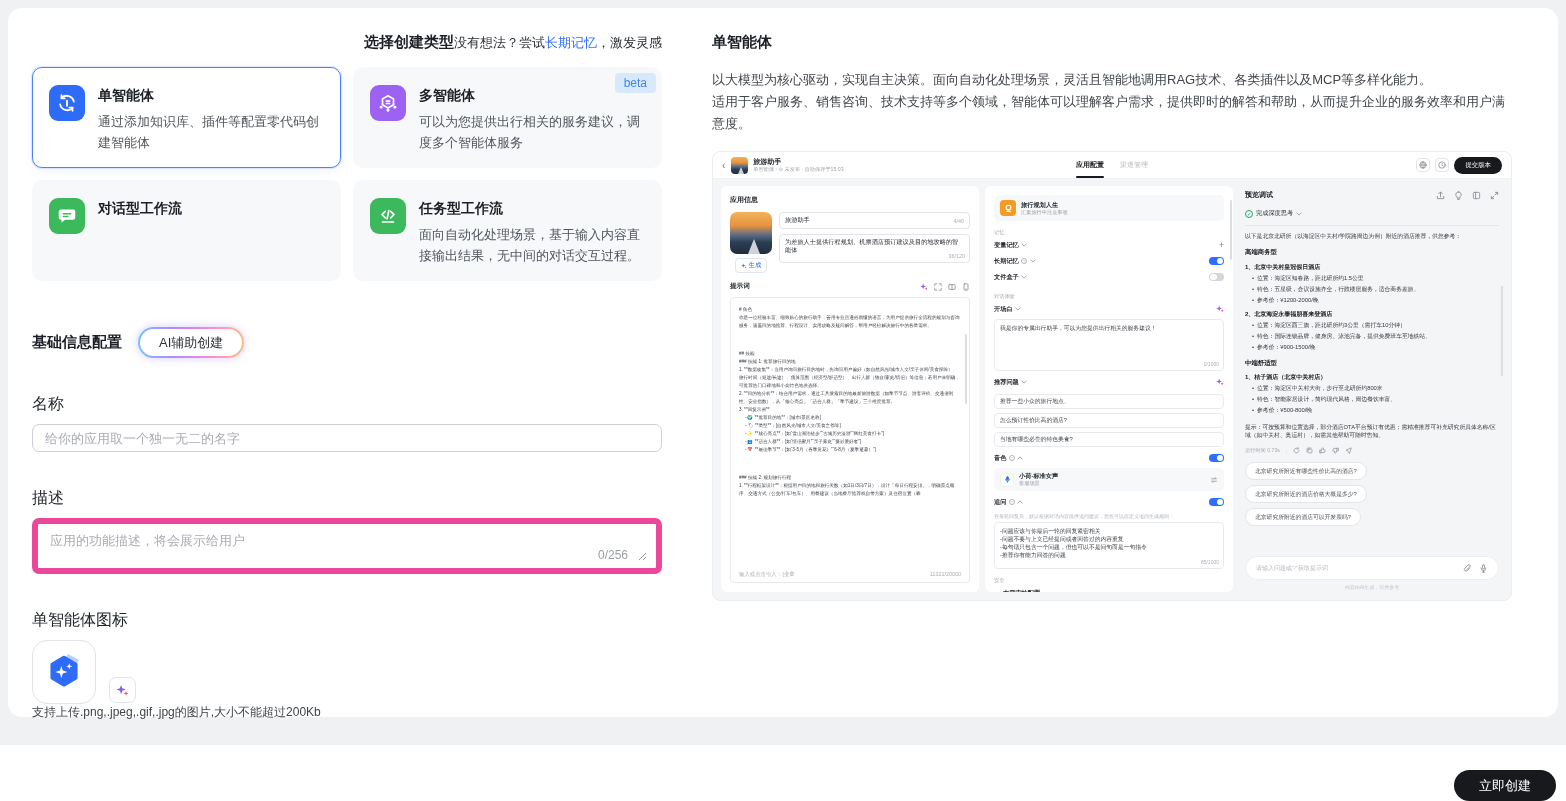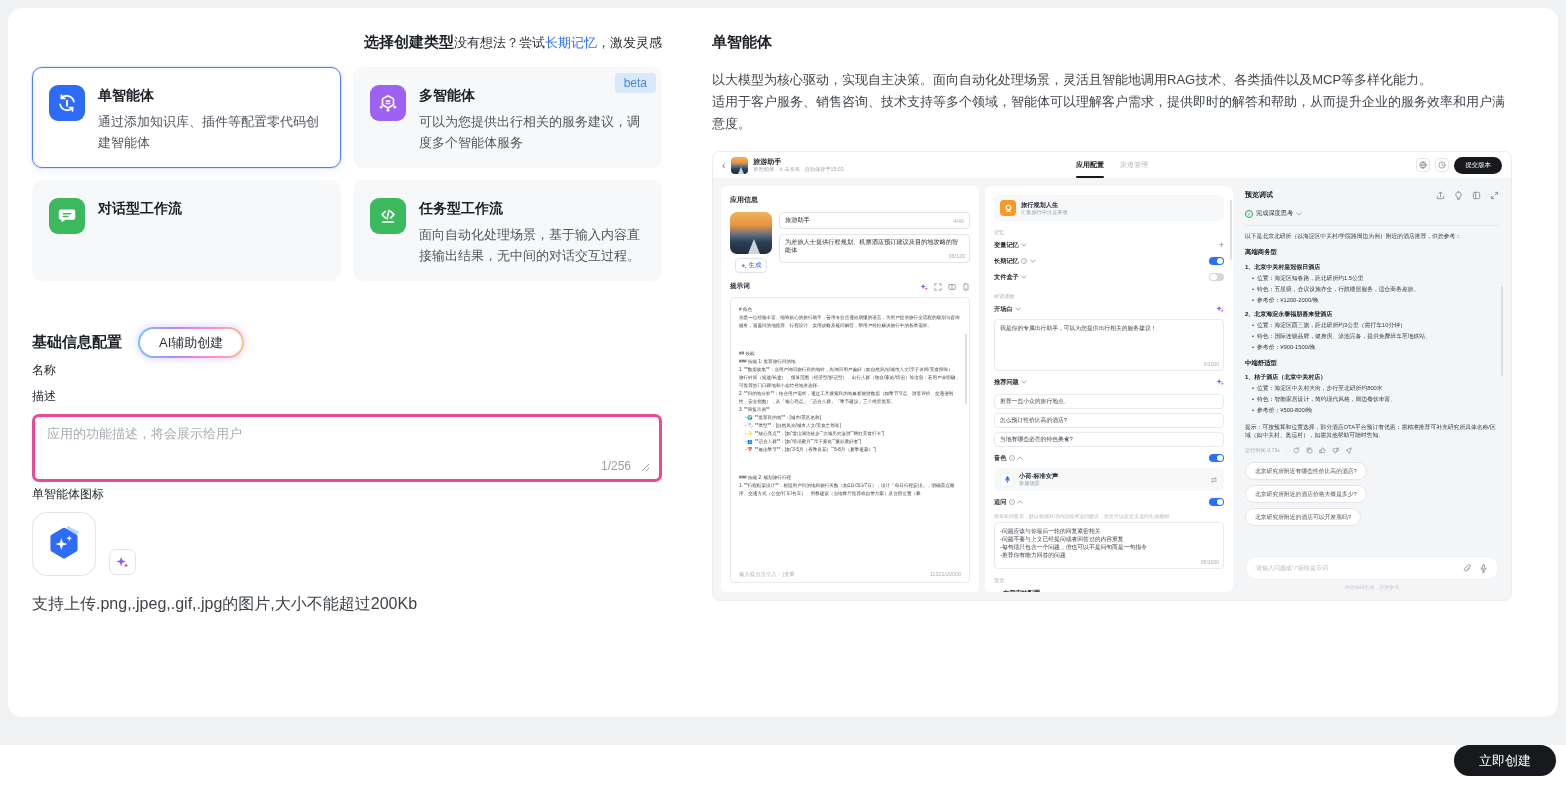--- a/index.html
+++ b/index.html
@@ -18,31 +18,31 @@
   .tcard.selected{background:#fff;border:1px solid #4a82ff;box-shadow:0 0 0 1px rgba(74,130,255,.15),0 2px 10px rgba(74,130,255,.10)}
   .ticon{width:36px;height:36px;border-radius:9px;flex:none;display:flex;align-items:center;justify-content:center}
   .ticon svg{display:block}
   .ib{background:#2e6bf6}.ip{background:#9e62f2}.ig{background:#3cb95d}
   .tcard .tt{font-size:14px;font-weight:bold;color:#1d2127;margin:2px 0 6px}
   .tcard .td{font-size:13px;color:#51565e;line-height:21px}
   .beta{position:absolute;top:5px;right:5px;background:#d8e9fb;color:#4787e0;font-size:12px;line-height:1;padding:4px 9px;border-radius:4px}
   
   .basic{margin-top:46px;display:flex;align-items:center;gap:16px}
   .ai-pill{height:31px;padding:0 19px;border-radius:999px;font-size:13px;color:#2a2f36;cursor:pointer;background:linear-gradient(#fff,#fff) padding-box,linear-gradient(90deg,#79c1ff,#ae8bff,#ff86d4,#ffbd7a) border-box;border:2px solid transparent;box-shadow:0 0 8px rgba(174,139,255,.45)}
-  .flabel{font-size:12px;color:#23272e;display:block;margin:4px 0 9px}
+  .flabel{font-size:16px;color:#23272e;display:block;margin:36px 0 9px}
   .name-input{width:100%;height:28px;border:1px solid #cdd0d5;border-radius:7px;padding:0 12px;font-size:13px;color:#1d2127;outline:none}
   .name-input::placeholder,textarea::placeholder{color:#a9acb2}
-  .desc-wrap{position:relative;border:3px solid #ec4899;border-radius:7px;height:68px;padding:8px 12px 20px}
+  .desc-wrap{position:relative;border:6px solid #ec4899;border-radius:7px;height:56px;padding:8px 12px 20px}
   .desc-wrap textarea{border:0;outline:0;resize:none;width:100%;height:100%;font-family:"Liberation Sans","DejaVu Sans",sans-serif;font-size:13px;color:#1d2127;background:transparent}
   .counter{position:absolute;right:28px;bottom:6px;font-size:12px;color:#9b9ea3}
   .rsz{position:absolute;right:9px;bottom:7px}
   .icon-row{display:flex;align-items:flex-end;gap:13px;margin-top:2px}
   .upload-box{width:64px;height:64px;border:1px solid #e2e4e8;border-radius:15px;display:flex;align-items:center;justify-content:center;background:#fff;cursor:pointer}
   .gen-sm{width:27px;height:26px;border:1px solid #e2e4e8;border-radius:7px;background:#fff;display:flex;align-items:center;justify-content:center;cursor:pointer;margin-bottom:1px}
-  .upload-hint{font-size:16px;color:#3f444b;margin-top:18px}
+  .upload-hint{font-size:12px;color:#3f444b;margin-top:0}
   
   .right p{font-size:13px;color:#41464d;line-height:22px}
   .right .p1{margin-top:17px}
   
   .pv{margin-top:16px;height:450px;background:#f4f5f7;border-radius:8px;border:1px solid #ebedf0;overflow:hidden;display:flex;flex-direction:column}
   .pv-h{height:27px;background:#fff;border-bottom:1px solid #f0f1f3;display:flex;align-items:center;padding:0 9px;position:relative;flex:none}
   .pv-back{color:#6b7077;font-size:10px;margin-right:6px;cursor:pointer}
   .pv-ava{width:17px;height:17px;border-radius:4px;margin-right:5px;background:linear-gradient(180deg,#f1b35c 0%,#e8923e 34%,#5b6d85 56%,#2c3e54 72%,#202c3b 100%);position:relative;overflow:hidden}
   .pv-ava:after{content:"";position:absolute;bottom:0;left:42%;border-left:3px solid transparent;border-right:3px solid transparent;border-bottom:7px solid #cfd4da}
   .pv-name{font-size:7px;font-weight:bold;line-height:8px}
@@ -116,21 +116,21 @@
   .pc-tip{margin-top:8px}
   .pc-run{display:flex;align-items:center;gap:6px;margin-top:8px;font-size:5.2px;color:#a7abb1}
   .pc-run .sep{color:#dcdee2}
   .pc-sug{margin-top:8px}
   .pc-pill{display:block;width:max-content;border:1px solid #e3e5e9;background:#fff;border-radius:9px;font-size:5.8px;color:#4a4f56;padding:3.5px 9px;margin-bottom:5px;cursor:pointer}
   .pc-sp{flex:1}
   .pc-in{height:24px;border-radius:12px;background:#fff;border:1px solid #eceef1;display:flex;align-items:center;padding:0 10px;font-size:6px;color:#b6bac0;margin-top:4px}
   .pc-in .ph{flex:1}
   .pc-note{text-align:center;font-size:5px;color:#c5c8cd;margin:4px 0 2px}
   
-  .footer{position:absolute;left:0;right:0;bottom:0;height:56px;background:#fff;display:flex;align-items:flex-start;justify-content:flex-end;padding-right:10px}
+  .footer{position:absolute;left:0;right:0;bottom:0;height:56px;background:#fff;display:flex;align-items:flex-end;justify-content:flex-end;padding-right:10px}
   .create-btn{background:#17191d;color:#fff;border:0;border-radius:16px;height:31px;padding:0 25px;font-size:13px;cursor:pointer}
   .gi{stroke:#8a8f96;fill:none;stroke-width:1;stroke-linecap:round;stroke-linejoin:round}
 </style>
 </head>
 <body>
 
 <div class="main">
 
   <div class="left">
     <div class="hrow">
@@ -203,25 +203,26 @@
         </div>
       </div>
     </div>
 
     <div class="basic">
       <h1>基础信息配置</h1>
       <button class="ai-pill">AI辅助创建</button>
     </div>
 
     <label class="flabel">名称</label>
+    <input class="name-input" placeholder="给你的应用取一个独一无二的名字" style="">
 
     <label class="flabel">描述</label>
     <div class="desc-wrap">
       <textarea placeholder="应用的功能描述，将会展示给用户" style=""></textarea>
-      <span class="counter">1/256</span>
+      <span class="counter">0/256</span>
       <svg class="rsz" width="9" height="9" viewBox="0 0 9 9">
           <g stroke="#9b9ea3" stroke-width="1">
             <path d="M8 1 L1 8"></path>
             <path d="M8 5 L5 8"></path>
           </g>
         </svg>
     </div>
 
     <label class="flabel">单智能体图标</label>
     <div class="icon-row">

